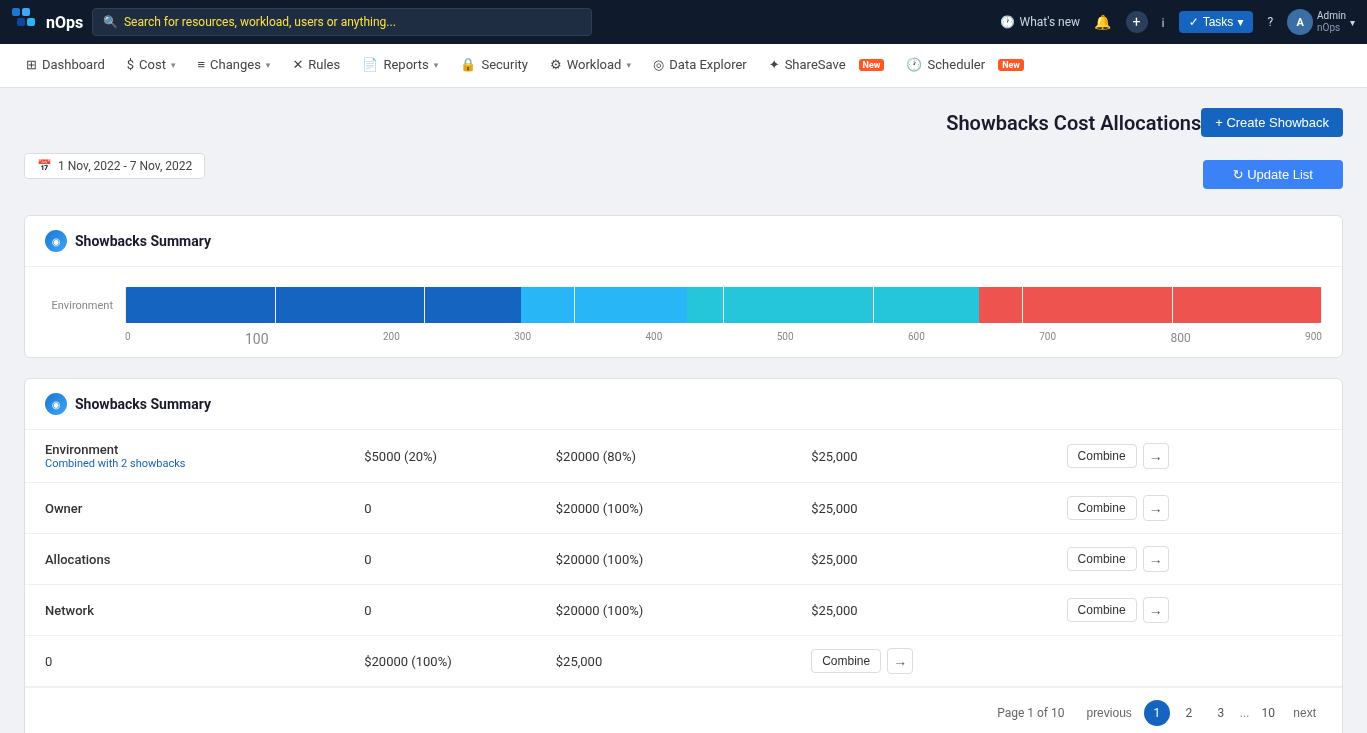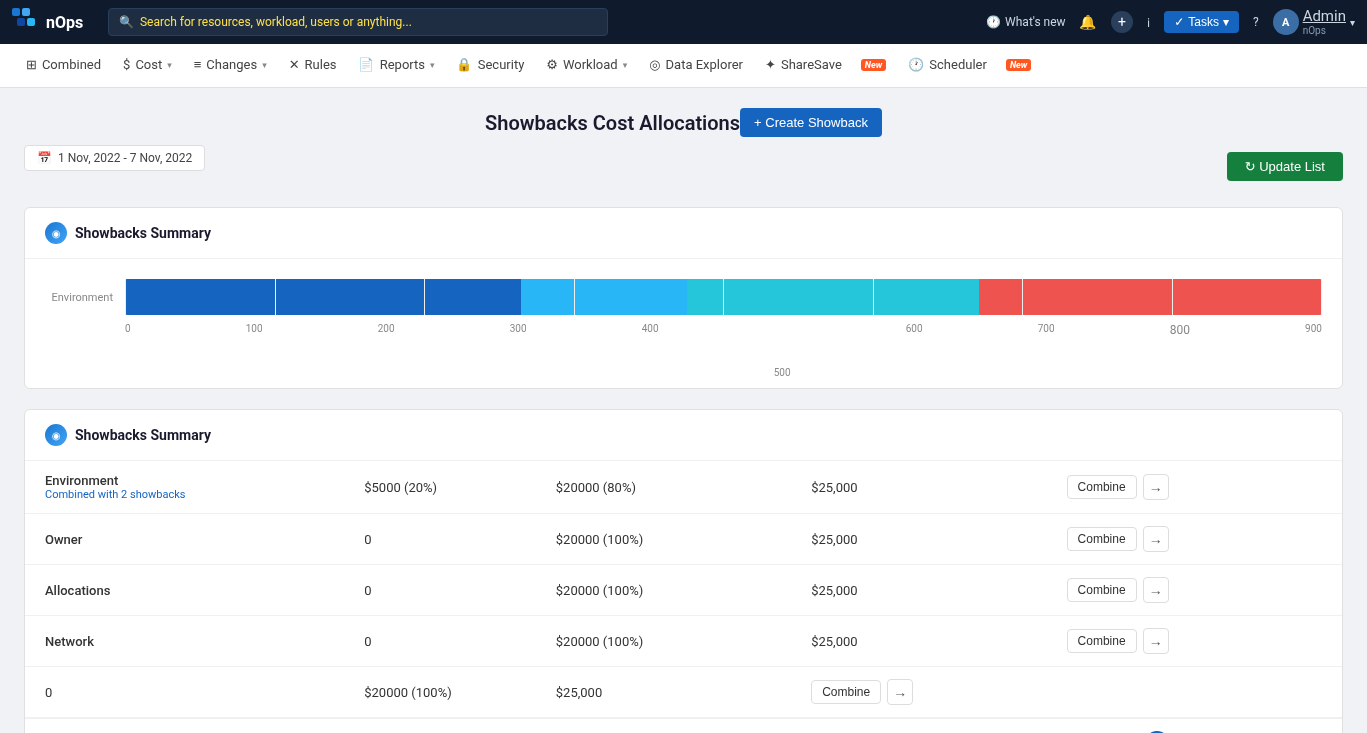--- a/index.html
+++ b/index.html
@@ -5,21 +5,21 @@
     * { box-sizing: border-box; margin: 0; padding: 0; }
     body { font-family: -apple-system, BlinkMacSystemFont, 'Segoe UI', Roboto, sans-serif; background: #f0f2f5; font-size: 13px; color: #333; }
 
     
     .topnav {
       background: #0f1b2d;
       height: 44px;
       display: flex;
       align-items: center;
       padding: 0 12px;
-      gap: 16px;
+      gap: 0;
     }
     .logo-area {
       display: flex;
       align-items: center;
       gap: 6px;
       color: white;
       font-weight: bold;
       font-size: 16px;
       min-width: 80px;
     }
@@ -110,35 +110,34 @@
       border-bottom: 2px solid transparent;
     }
     .menu-item .caret { font-size: 9px; color: #888; }
     .badge-new {
       background: #ff5722;
       color: white;
       font-size: 9px;
       font-weight: bold;
       padding: 1px 4px;
       border-radius: 3px;
-      margin-left: 14px;
-      font-style: italic;
+      margin-left: 8px;
     }
 
     
     .page-content {
       padding: 20px 24px;
       background: #f0f2f5;
       min-height: calc(100vh - 88px);
     }
     .page-header {
       display: flex;
       align-items: center;
-      justify-content: center;
-      margin-bottom: 8px;
+      justify-content: flex-end;
+      margin-bottom: 16px;
     }
     .page-title {
       font-size: 20px;
       font-weight: 600;
       color: #1a1a2e;
     }
     .create-btn {
       background: #1565c0;
       color: white;
       border: none;
@@ -158,25 +157,25 @@
       border-radius: 4px;
       padding: 5px 12px;
       font-size: 12px;
       color: #444;
       cursor: pointer;
       width: fit-content;
       margin-bottom: 16px;
     }
 
     .update-list-btn {
-      background: #15803d;
+      background: #3b82f6;
       color: white;
       border: none;
       border-radius: 4px;
-      padding: 7px 18px;
+      padding: 7px 30px;
       font-size: 13px;
       cursor: pointer;
       display: flex;
       align-items: center;
       gap: 5px;
     }
 
     .date-row {
       display: flex;
       align-items: center;
@@ -368,32 +367,32 @@
       <span>▾</span>
     </button>
     <div class="nav-right-item">
       <span>?</span>
     </div>
     <div class="nav-right-item">
       <div class="avatar-circle">
         <span>A</span>
       </div>
       <div style="display:flex;flex-direction:column;line-height:1.2;">
-        <span style="font-size:15px;color:#ccd6e0;text-decoration:underline;">Admin</span>
+        <span style="font-size:10px;color:#ccd6e0;">Admin</span>
         <span style="font-size:10px;color:#8a9bb0;">nOps</span>
       </div>
       <span style="font-size:10px;color:#ccd6e0;">▾</span>
     </div>
   </div>
 </nav>
 
 <div class="menubar">
   <div class="menu-item">
     <span>⊞</span>
-    <span>Combined</span>
+    <span>Dashboard</span>
   </div>
   <div class="menu-item">
     <span>$</span>
     <span>Cost</span>
     <span class="caret">▾</span>
   </div>
   <div class="menu-item">
     <span>≡</span>
     <span>Changes</span>
     <span class="caret">▾</span>
@@ -474,25 +473,25 @@
             <div class="bar-seg" style="width:38%;background:#1565c0;"></div>
             <div class="bar-seg" style="width:16%;background:#29b6f6;"></div>
             <div class="bar-seg" style="width:28%;background:#26c6da;"></div>
             <div class="bar-seg" style="width:33%;background:#ef5350;"></div>
           </div>
         </div>
       </div>
       <div style="display:flex;margin-left:80px;">
         <div style="flex:1;display:flex;justify-content:space-between;">
           <span style="font-size:10px;color:#888;">0</span>
-          <span style="font-size:10px;color:#888;">100</span>
+          <span style="font-size:14px;color:#888;">100</span>
           <span style="font-size:10px;color:#888;">200</span>
           <span style="font-size:10px;color:#888;">300</span>
           <span style="font-size:10px;color:#888;">400</span>
-          <span style="font-size:10px;color:#888;margin-top:44px;">500</span>
+          <span style="font-size:10px;color:#888;">500</span>
           <span style="font-size:10px;color:#888;">600</span>
           <span style="font-size:10px;color:#888;">700</span>
           <span style="font-size:12px;color:#888;">800</span>
           <span style="font-size:10px;color:#888;">900</span>
         </div>
       </div>
     </div>
   </div>
 
   <div class="card">

